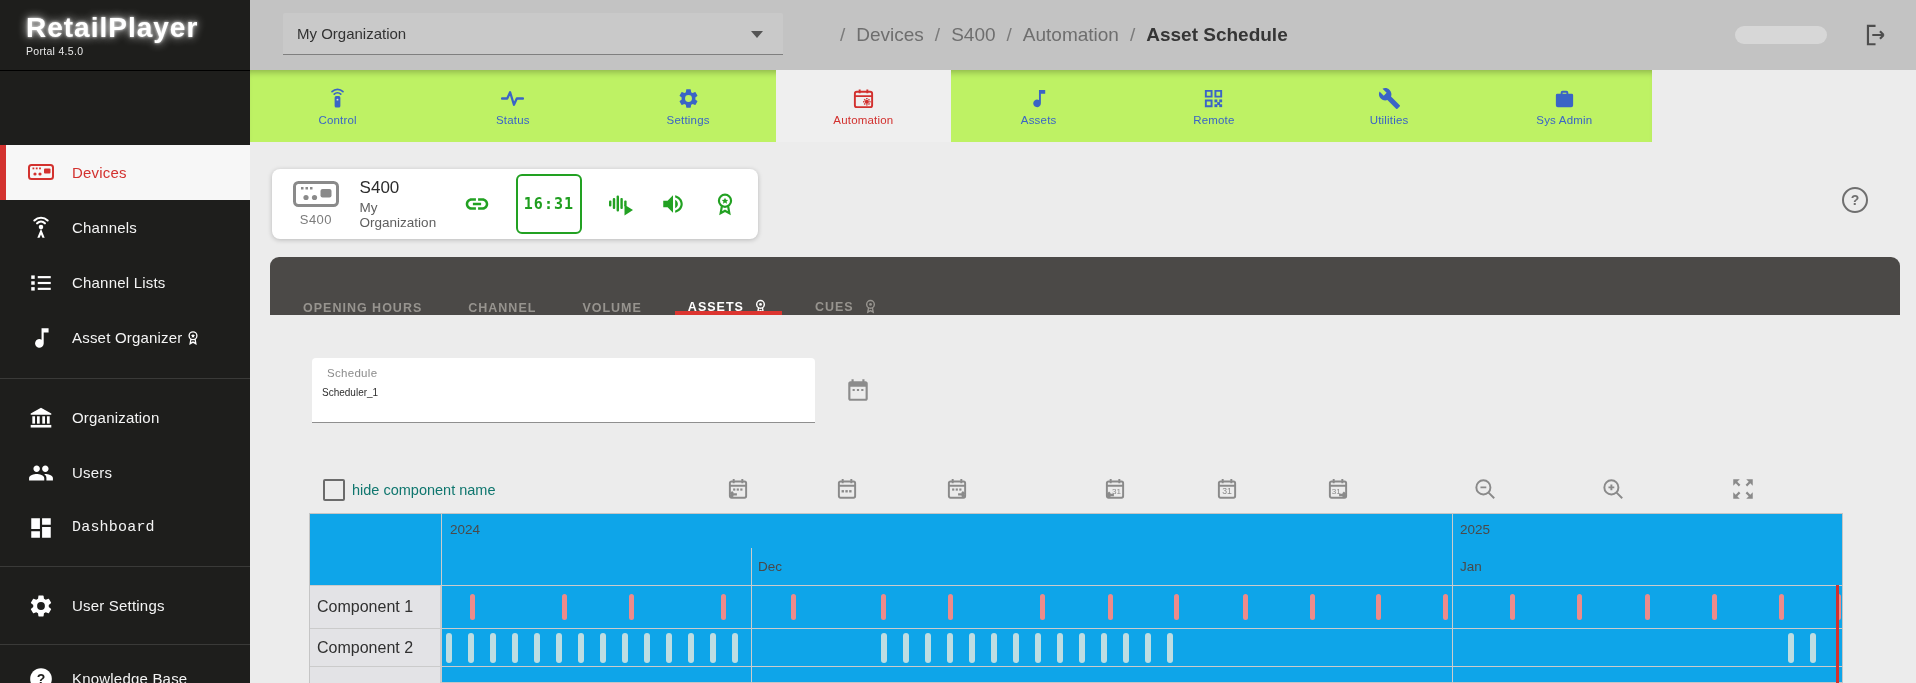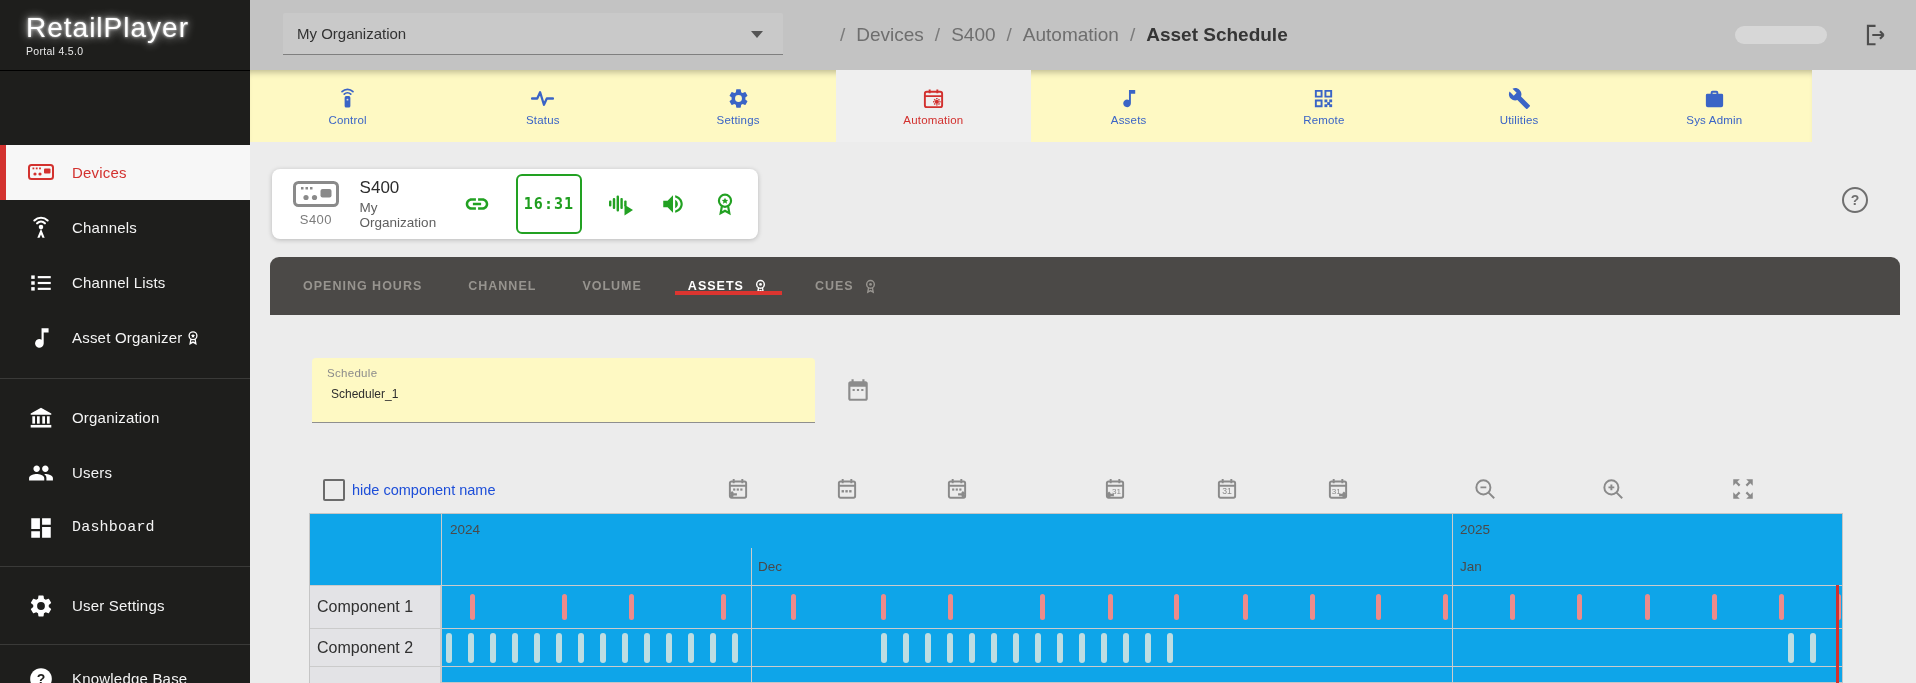--- a/index.html
+++ b/index.html
@@ -2,21 +2,21 @@
 <html><head>
 <meta charset="utf-8">
 <style>
   html,body{margin:0;padding:0;background:#9e9e9e;}
   .app{position:relative;width:1916px;height:683px;background:#ececec;overflow:hidden;
        font-family:"Liberation Sans",sans-serif;-webkit-font-smoothing:antialiased;}
 
   
   .sidebar{position:absolute;left:0;top:0;width:250px;height:683px;background:#1e1e1c;z-index:5;}
   .logo-block{padding:12px 0 0 26px;height:58px;border-bottom:1px solid #000;}
-  .logo{color:#fff;font-size:28px;font-weight:400;letter-spacing:1px;
+  .logo{color:#fff;font-size:28px;font-weight:700;letter-spacing:1px;
         text-shadow:0 0 10px rgba(255,255,255,.95),0 0 3px rgba(255,255,255,.8);}
   .version{color:#e8e8e8;font-size:10.5px;margin-top:1px;letter-spacing:.3px;}
   .nav-item{position:absolute;left:0;width:250px;height:55px;display:flex;align-items:center;
             color:#f4f4f4;cursor:pointer;}
   .nav-item .nav-icon{position:absolute;left:28px;width:26px;height:26px;color:#fff;}
   .nav-item .nav-label{position:absolute;left:72px;font-size:15px;letter-spacing:.2px;}
   .nav-item.active{background:#f7f7f7;color:#d3322f;}
   .nav-item.active .nav-icon{color:#d3322f;}
   .nav-item.active::before{content:"";position:absolute;left:0;top:0;bottom:0;width:6px;background:#d3322f;}
   .sb-divider{position:absolute;left:0;width:250px;border-top:1px solid #3a3a38;}
@@ -30,21 +30,21 @@
   .org-caret{position:absolute;right:20px;top:18px;width:0;height:0;border-left:6px solid transparent;
              border-right:6px solid transparent;border-top:7px solid #555;}
   .breadcrumb{position:absolute;left:590px;top:0;height:70px;display:flex;align-items:center;gap:11px;font-size:19px;}
   .crumb{color:#6e6e6e;cursor:pointer;}
   .crumb-sep{color:#7a7a7a;}
   .crumb.current{color:#353535;font-weight:600;cursor:default;}
   .user-pill{position:absolute;right:89px;top:26px;width:92px;height:18px;border-radius:9px;background:#d7d7d7;}
   .logout-btn{position:absolute;right:28px;top:22px;width:26px;height:26px;color:#4d4d4d;cursor:pointer;}
 
   
-  .tabbar{position:absolute;left:250px;top:70px;width:1562px;height:72px;background:#fef9c3;display:flex;
+  .tabbar{position:absolute;left:250px;top:70px;width:1402px;height:72px;background:#bef264;display:flex;
           box-shadow:inset 0 7px 7px -5px rgba(0,0,0,.28);z-index:3;}
   .tab{flex:1;display:flex;flex-direction:column;align-items:center;justify-content:center;gap:4px;
        color:#3a64c6;cursor:pointer;}
   .tab.active{background:#efefef;}
   .tab.red{color:#d2302e;}
   .tab-icon{width:23px;height:23px;}
   .tab-label{font-size:11.5px;letter-spacing:.2px;}
 
   
   .device-card{position:absolute;left:272px;top:169px;width:486px;height:70px;background:#fff;border-radius:8px;
@@ -56,37 +56,37 @@
   .dev-sub{font-size:13.5px;color:#5f5f5f;margin-top:2px;}
   .green-icons{display:flex;align-items:center;gap:26px;color:#22a122;margin-left:6px;}
   .gi{width:26px;height:26px;}
   .clock-box{border:2px solid #22a122;border-radius:6px;padding:19px 6px;color:#1f9e1f;
              font-family:"DejaVu Sans Mono",monospace;font-size:15px;font-weight:bold;letter-spacing:1px;}
   .help-circle{position:absolute;left:1842px;top:187px;width:22px;height:22px;border:2px solid #6f6f6f;border-radius:50%;
                color:#6f6f6f;font-size:14px;font-weight:bold;display:flex;align-items:center;justify-content:center;cursor:pointer;}
 
   
   .darkstrip{position:absolute;left:270px;top:257px;width:1620px;height:58px;background:#4b4947;
-             border-radius:9px 9px 0 0;display:flex;align-items:center;padding-left:10px;}
+             border-radius:9px 9px 0 0;display:flex;align-items:flex-end;padding-left:10px;}
   .subtab{position:relative;display:flex;align-items:center;gap:8px;padding:0 23px;font-size:12.5px;font-weight:600;
           letter-spacing:1px;color:#97948f;cursor:pointer;}
   .subtab .badge-sm{width:17px;height:17px;}
   .subtab.active{color:#fff;}
   .subtab.active::after{content:"";position:absolute;left:10px;right:10px;bottom:0;height:4px;background:#dc3530;}
 
   
-  .sched-field{position:absolute;left:312px;top:358px;width:503px;height:64px;background:#fef9c3;
+  .sched-field{position:absolute;left:312px;top:358px;width:503px;height:64px;background:#ffffff;
                border-bottom:1px solid #8f8f8f;border-radius:4px 4px 0 0;cursor:text;text-align:center;}
   .sched-label{position:absolute;left:15px;top:9px;font-size:11.5px;color:#8b8b8b;letter-spacing:.3px;}
-  .sched-value{position:absolute;left:19px;top:29px;font-size:12px;color:#2e2e2e;}
+  .sched-value{position:absolute;left:10px;top:29px;font-size:10px;color:#2e2e2e;}
   .cal-pick{position:absolute;left:845px;top:377px;width:26px;height:26px;color:#8c8c8c;cursor:pointer;}
 
   
   .checkbox{position:absolute;left:323px;top:479px;width:18px;height:18px;border:2px solid #6b6b6b;border-radius:2px;cursor:pointer;}
-  .cb-label{position:absolute;left:352px;top:478px;font-size:14.5px;color:#1d4ed8;line-height:24px;cursor:pointer;}
+  .cb-label{position:absolute;left:352px;top:478px;font-size:14.5px;color:#0f766e;line-height:24px;cursor:pointer;}
   .tool-btn{position:absolute;top:476px;width:26px;height:26px;color:#8a8a8a;cursor:pointer;}
 
   
   .tl-table{position:absolute;left:309px;top:513px;width:1534px;height:170px;background:#0ea5e9;
             border:1px solid #c5c5c5;box-sizing:border-box;}
   .tl-vline{position:absolute;width:1px;background:#cbcbcb;}
   .tl-hline{position:absolute;left:0;width:100%;height:1px;background:#cbcbcb;}
   .tl-year{position:absolute;top:8px;font-size:13.5px;color:#4a4a4a;}
   .tl-month{position:absolute;top:45px;font-size:13.5px;color:#4a4a4a;}
   .tl-labelcell{position:absolute;left:0;width:131px;background:#e3e3e6;border-right:1px solid #c9c9c9;

